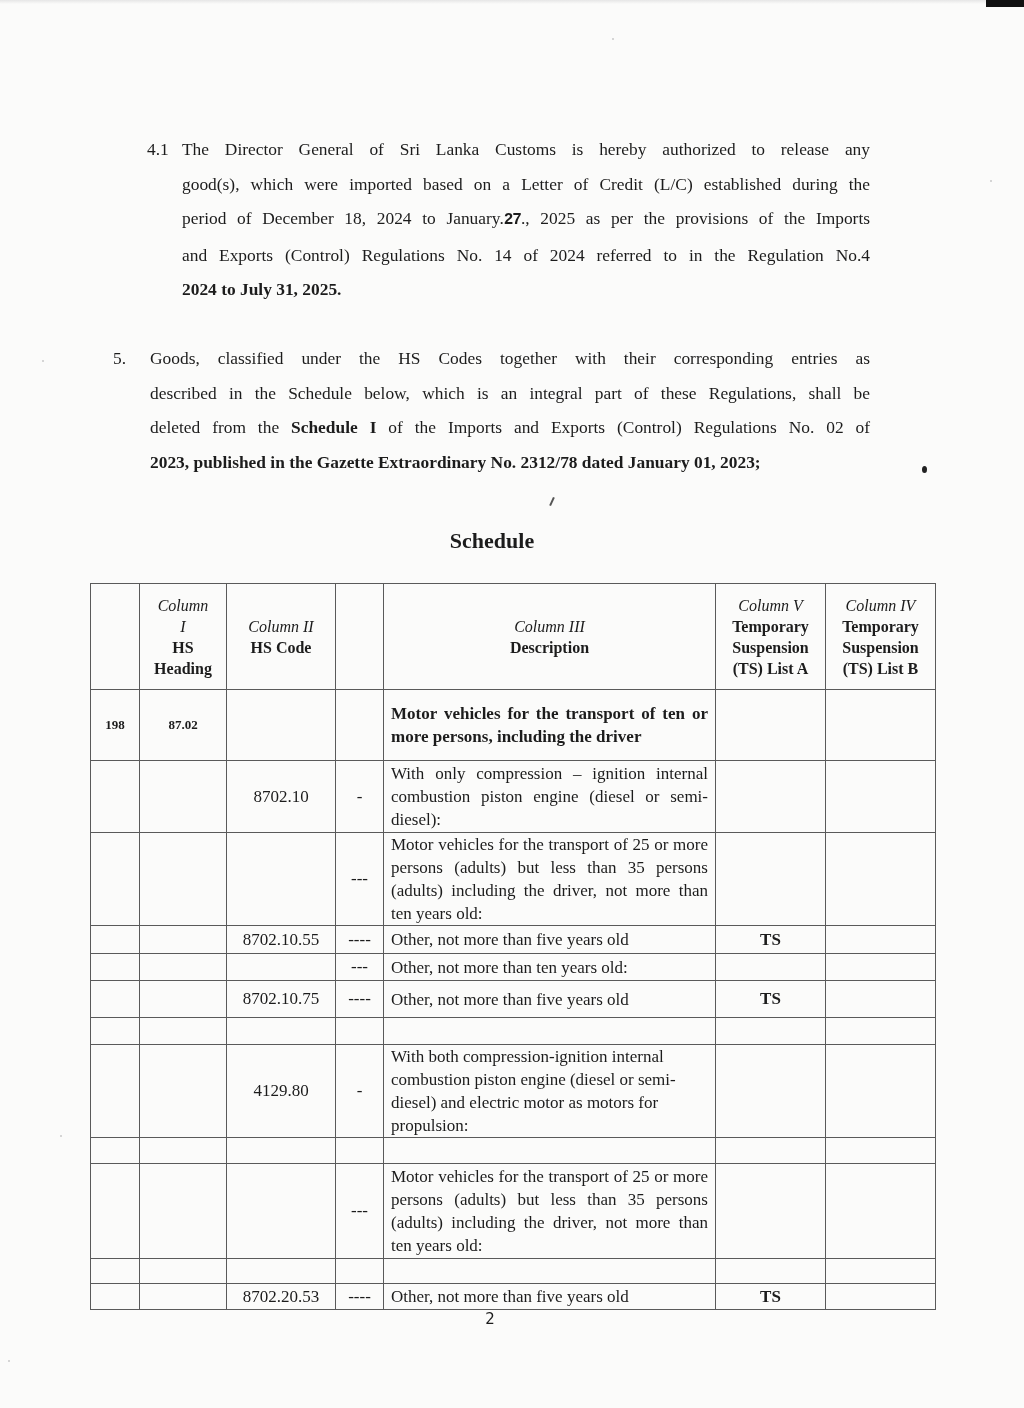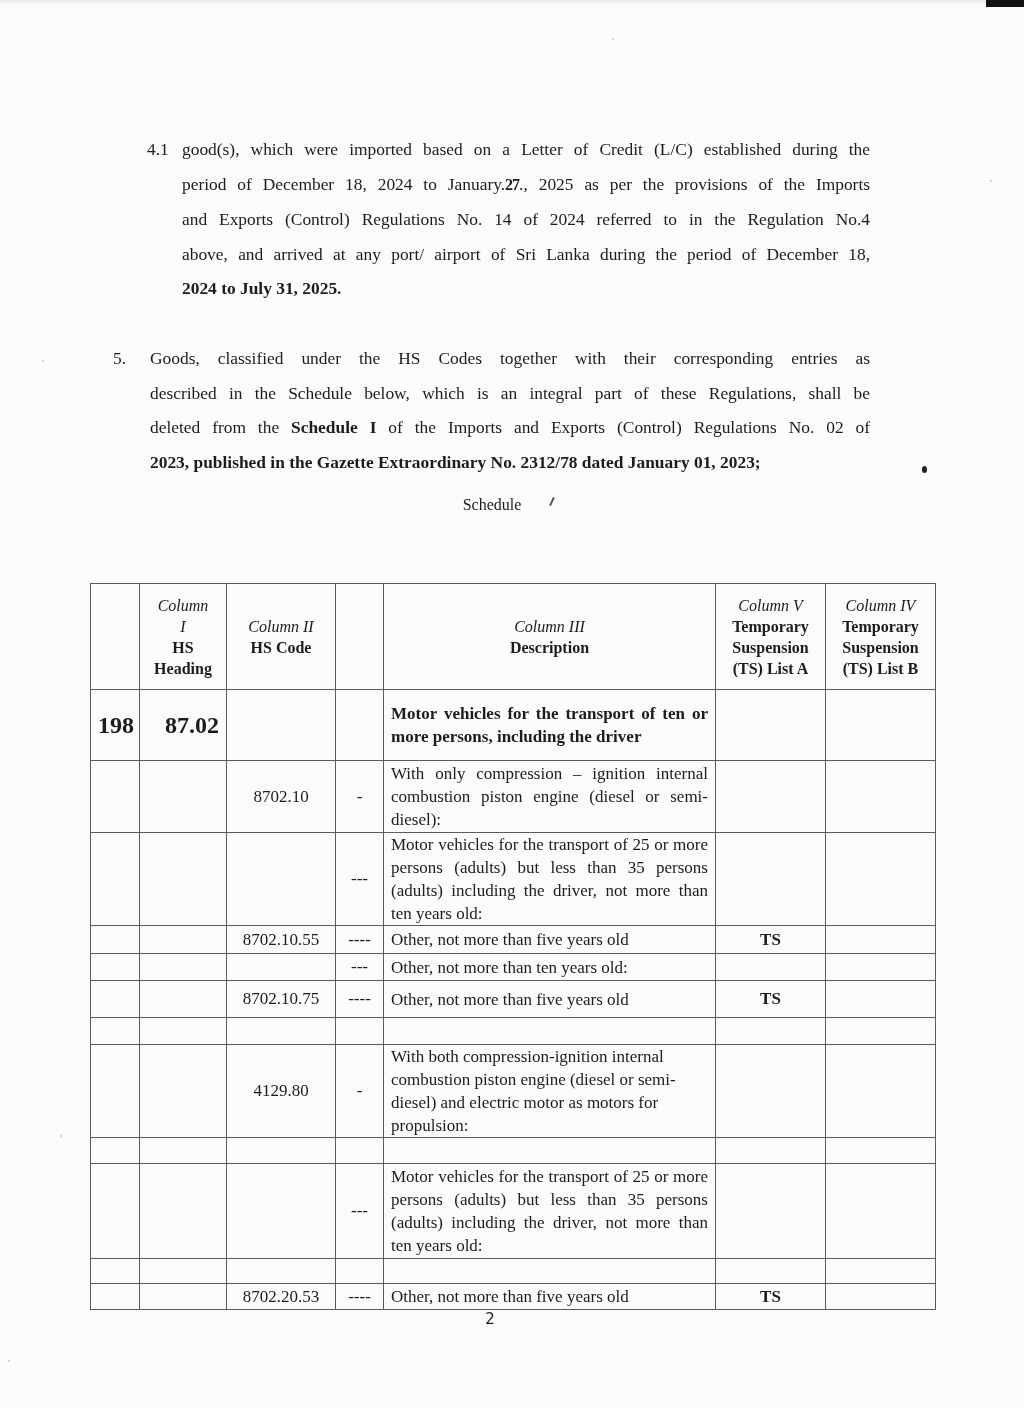--- a/index.html
+++ b/index.html
@@ -12,59 +12,59 @@
   .corner-mark { position: absolute; right: 0; top: 0; width: 38px; height: 7px; background: #111; }
   .top-shade { position: absolute; left: 0; right: 38px; top: 0; height: 4px; background: linear-gradient(#e6e6e6, #fbfbfa); }
   .para { position: absolute; font-size: 17.4px; line-height: 34.5px; text-align: justify; }
   .para .num { position: absolute; }
   .p41 { left: 182px; top: 132px; width: 688px; }
   .p41 .num { left: -35px; top: 0; }
   .p5 { left: 150px; top: 341px; width: 720px; }
   .p5 .num { left: -37px; top: 0; }
   .para .line { display: block; text-align: justify; text-align-last: justify; white-space: nowrap; }
   .para .line.last { text-align-last: left; font-weight: bold; }
-  .hand { font-family: Liberation Serif, serif; font-size: 16px; font-weight: bold; letter-spacing: -1px; }
+  .hand { font-family: Liberation Mono, monospace; font-size: 16px; font-weight: bold; letter-spacing: -1px; }
   .bullet { position: absolute; left: 922px; top: 466px; width: 5px; height: 7px; border-radius: 50%; background: #222; }
   .tick { position: absolute; left: 551px; top: 497px; width: 2px; height: 9px; background: #555; transform: rotate(25deg); }
-  .schedule-title { position: absolute; left: 0; width: 984px; text-align: center; top: 496px; font-size: 16px; font-weight: normal; }
+  .schedule-title { position: absolute; left: 0; width: 984px; text-align: center; top: 528px; font-size: 22px; font-weight: bold; }
 
   table.sched {
     position: absolute; left: 90px; top: 583px; width: 845px;
     border-collapse: collapse; table-layout: fixed;
     font-size: 17px;
   }
   table.sched td, table.sched th {
     border: 1.3px solid #5a5a5a; padding: 0 7px; vertical-align: middle;
   }
   table.sched th { font-weight: normal; text-align: center; line-height: 21px; font-size: 16px; }
   th i { font-style: italic; }
   th b { font-weight: bold; display: block; }
-  td.c0, td.c1 { text-align: right; font-weight: bold; font-size: 24px; }
+  td.c0, td.c1 { text-align: center; font-weight: bold; font-size: 13px; }
   td.c2 { text-align: center; }
   td.c3 { text-align: center; }
   td.c4 { text-align: justify; line-height: 23px; padding: 0 8px; }
   td.c4.bold { font-weight: bold; font-size: 17px; line-height: 23px; }
   td.c4.left { text-align: left; }
   td.c5 { text-align: center; font-weight: bold; }
   td.c6 { text-align: center; }
   .page-num { position: absolute; left: 0; width: 980px; text-align: center; top: 1310px; font-family: "DejaVu Sans", sans-serif; font-size: 15px; }
   .spk { position: absolute; width: 2px; height: 2px; background: #c8c8c8; border-radius: 50%; }
 </style>
 </head>
 <body>
 
 <div class="top-shade"></div>
 <div class="corner-mark"></div>
 
 <div class="para p41">
   <span class="num">4.1</span>
+  <span class="line">The Director General of Sri Lanka Customs is hereby authorized to release any</span>
   <span class="line">good(s), which were imported based on a Letter of Credit (L/C) established during the</span>
   <span class="line"><span>period of December 18, 2024 to January</span><span>.</span><span class="hand">27</span><span>.</span><span>, 2025 as per the provisions of the Imports</span></span>
   <span class="line">and Exports (Control) Regulations No. 14 of 2024 referred to in the Regulation No.4</span>
-  <span class="line">above, and arrived at any port/ airport of Sri Lanka during the period of December 18,</span>
   <span class="line last">2024 to July 31, 2025.</span>
 </div>
 
 <div class="para p5">
   <span class="num">5.</span>
   <span class="line">Goods, classified under the HS Codes together with their corresponding entries as</span>
   <span class="line">described in the Schedule below, which is an integral part of these Regulations, shall be</span>
   <span class="line"><span>deleted from the </span><b>Schedule I</b><span> of the Imports and Exports (Control) Regulations No. 02 of</span></span>
   <span class="line last">2023, published in the Gazette Extraordinary No. 2312/78 dated January 01, 2023;</span>
 </div>

